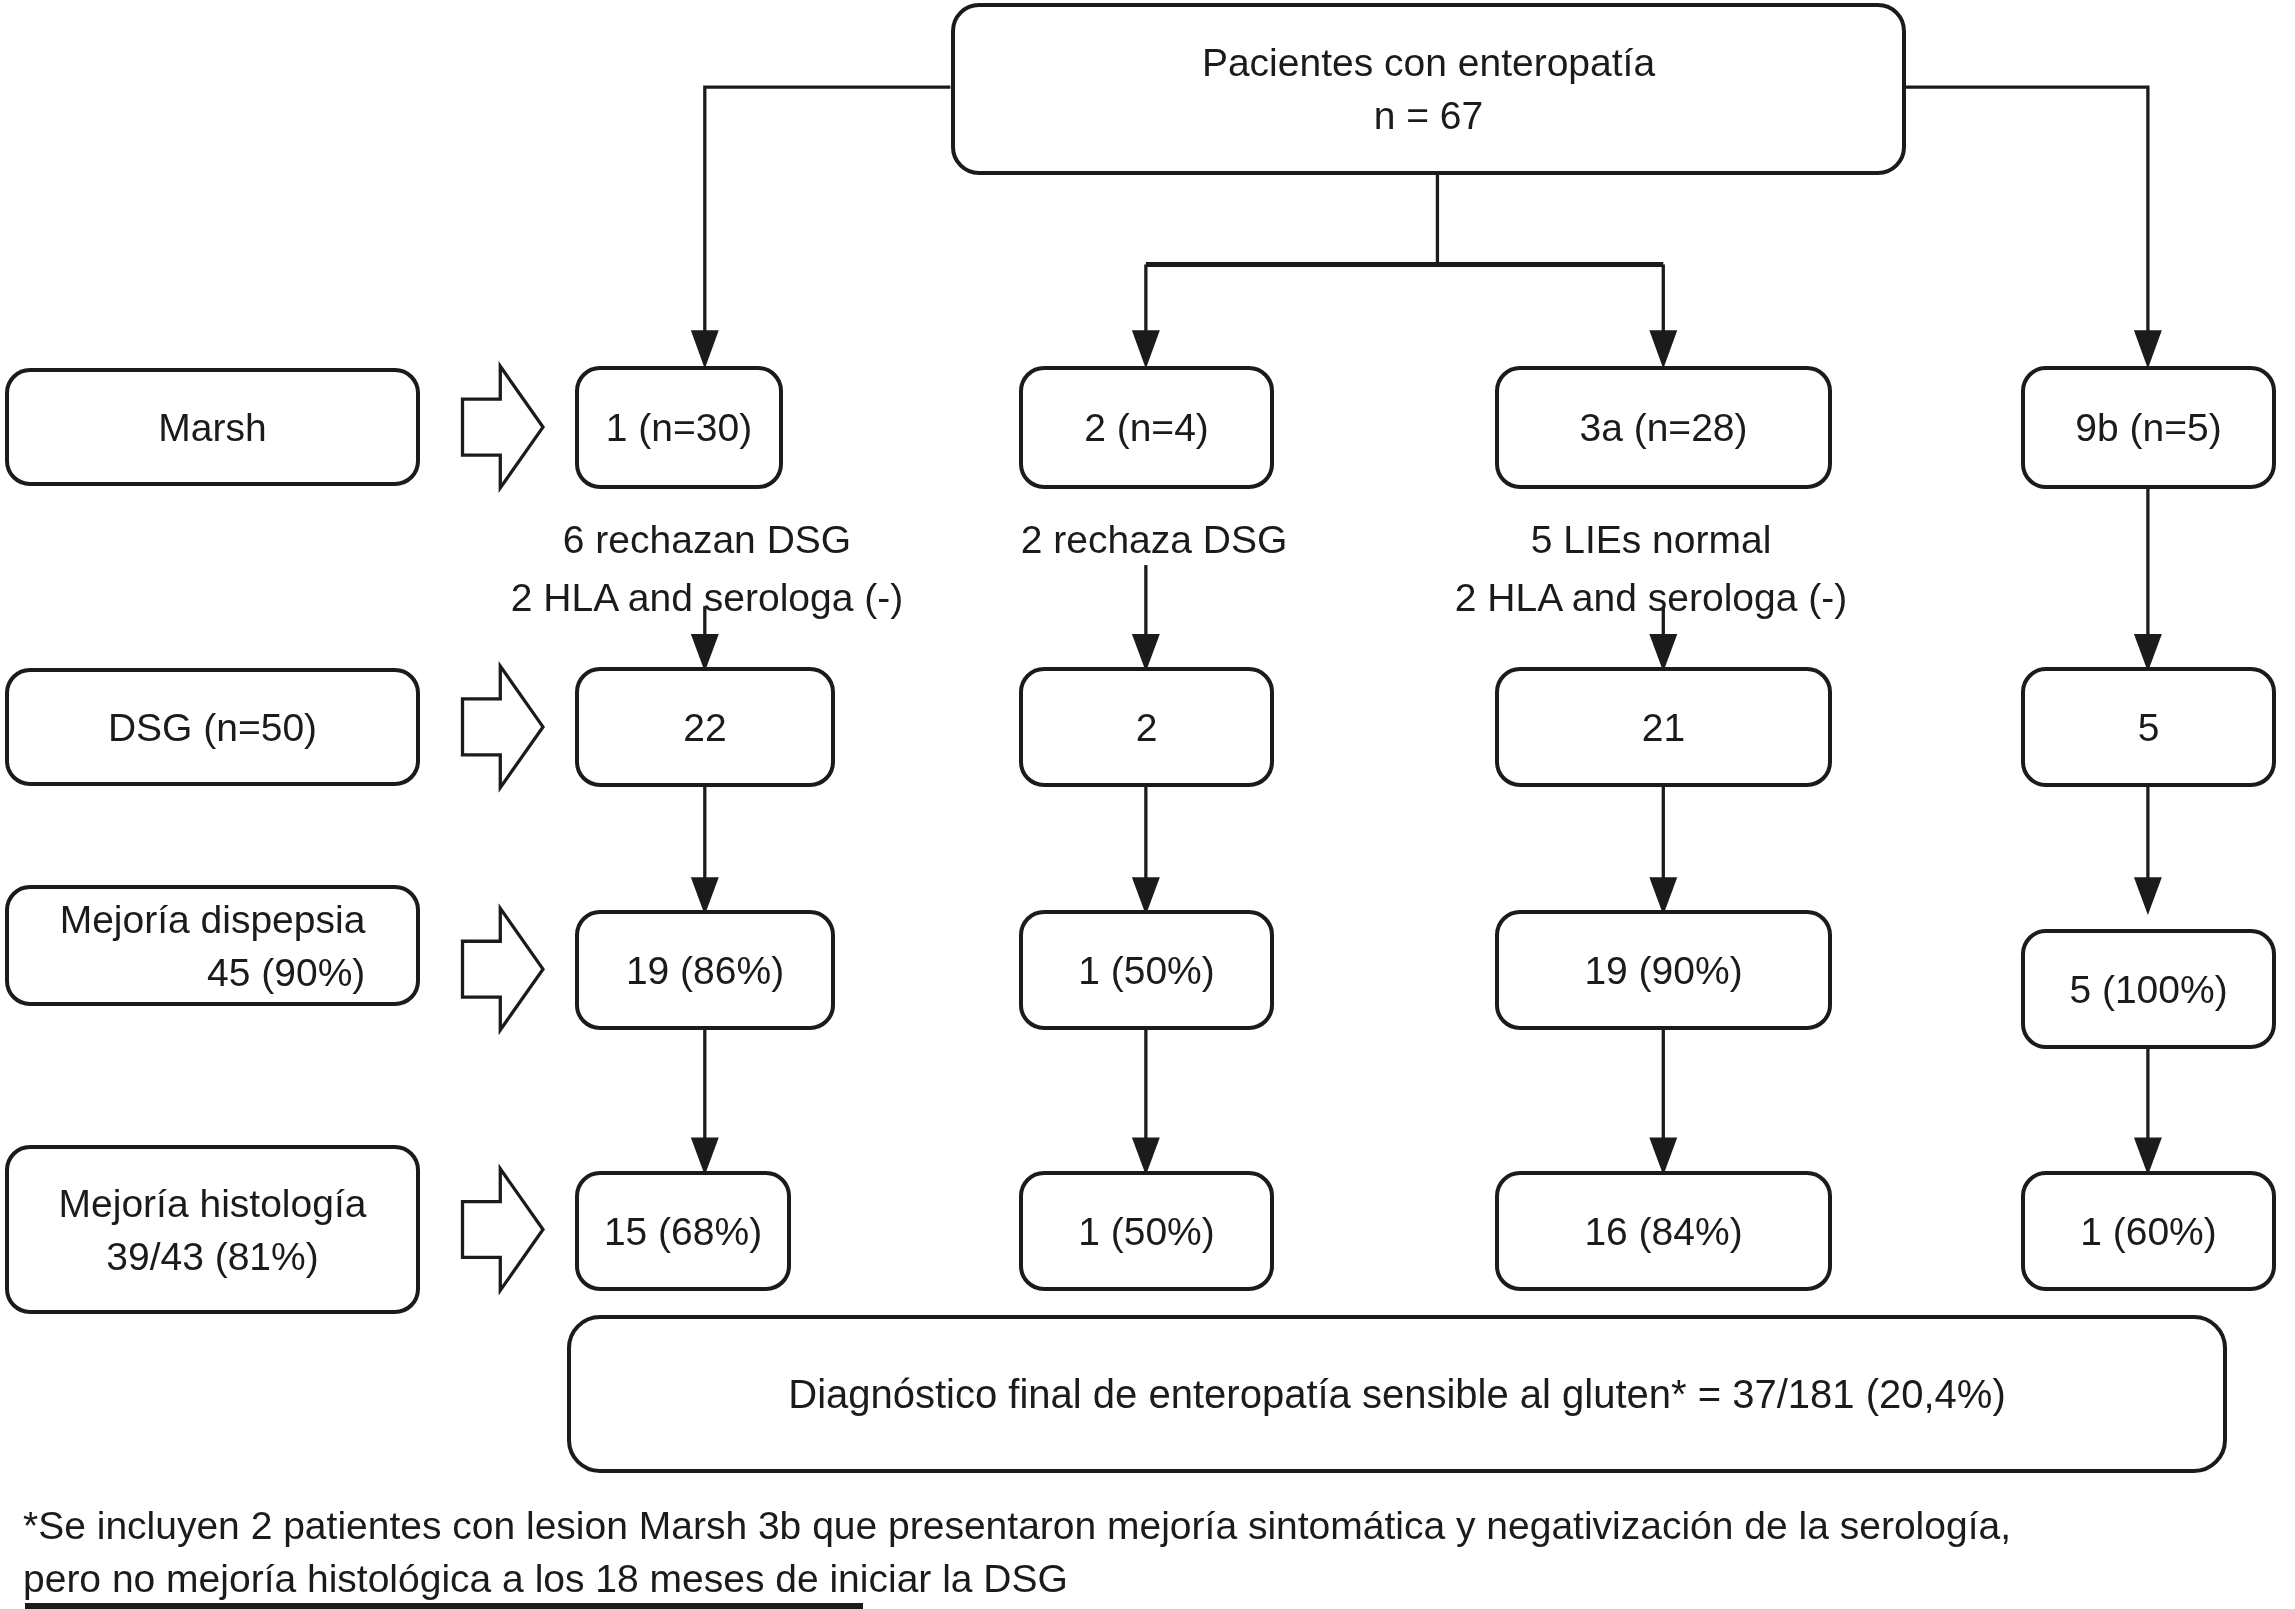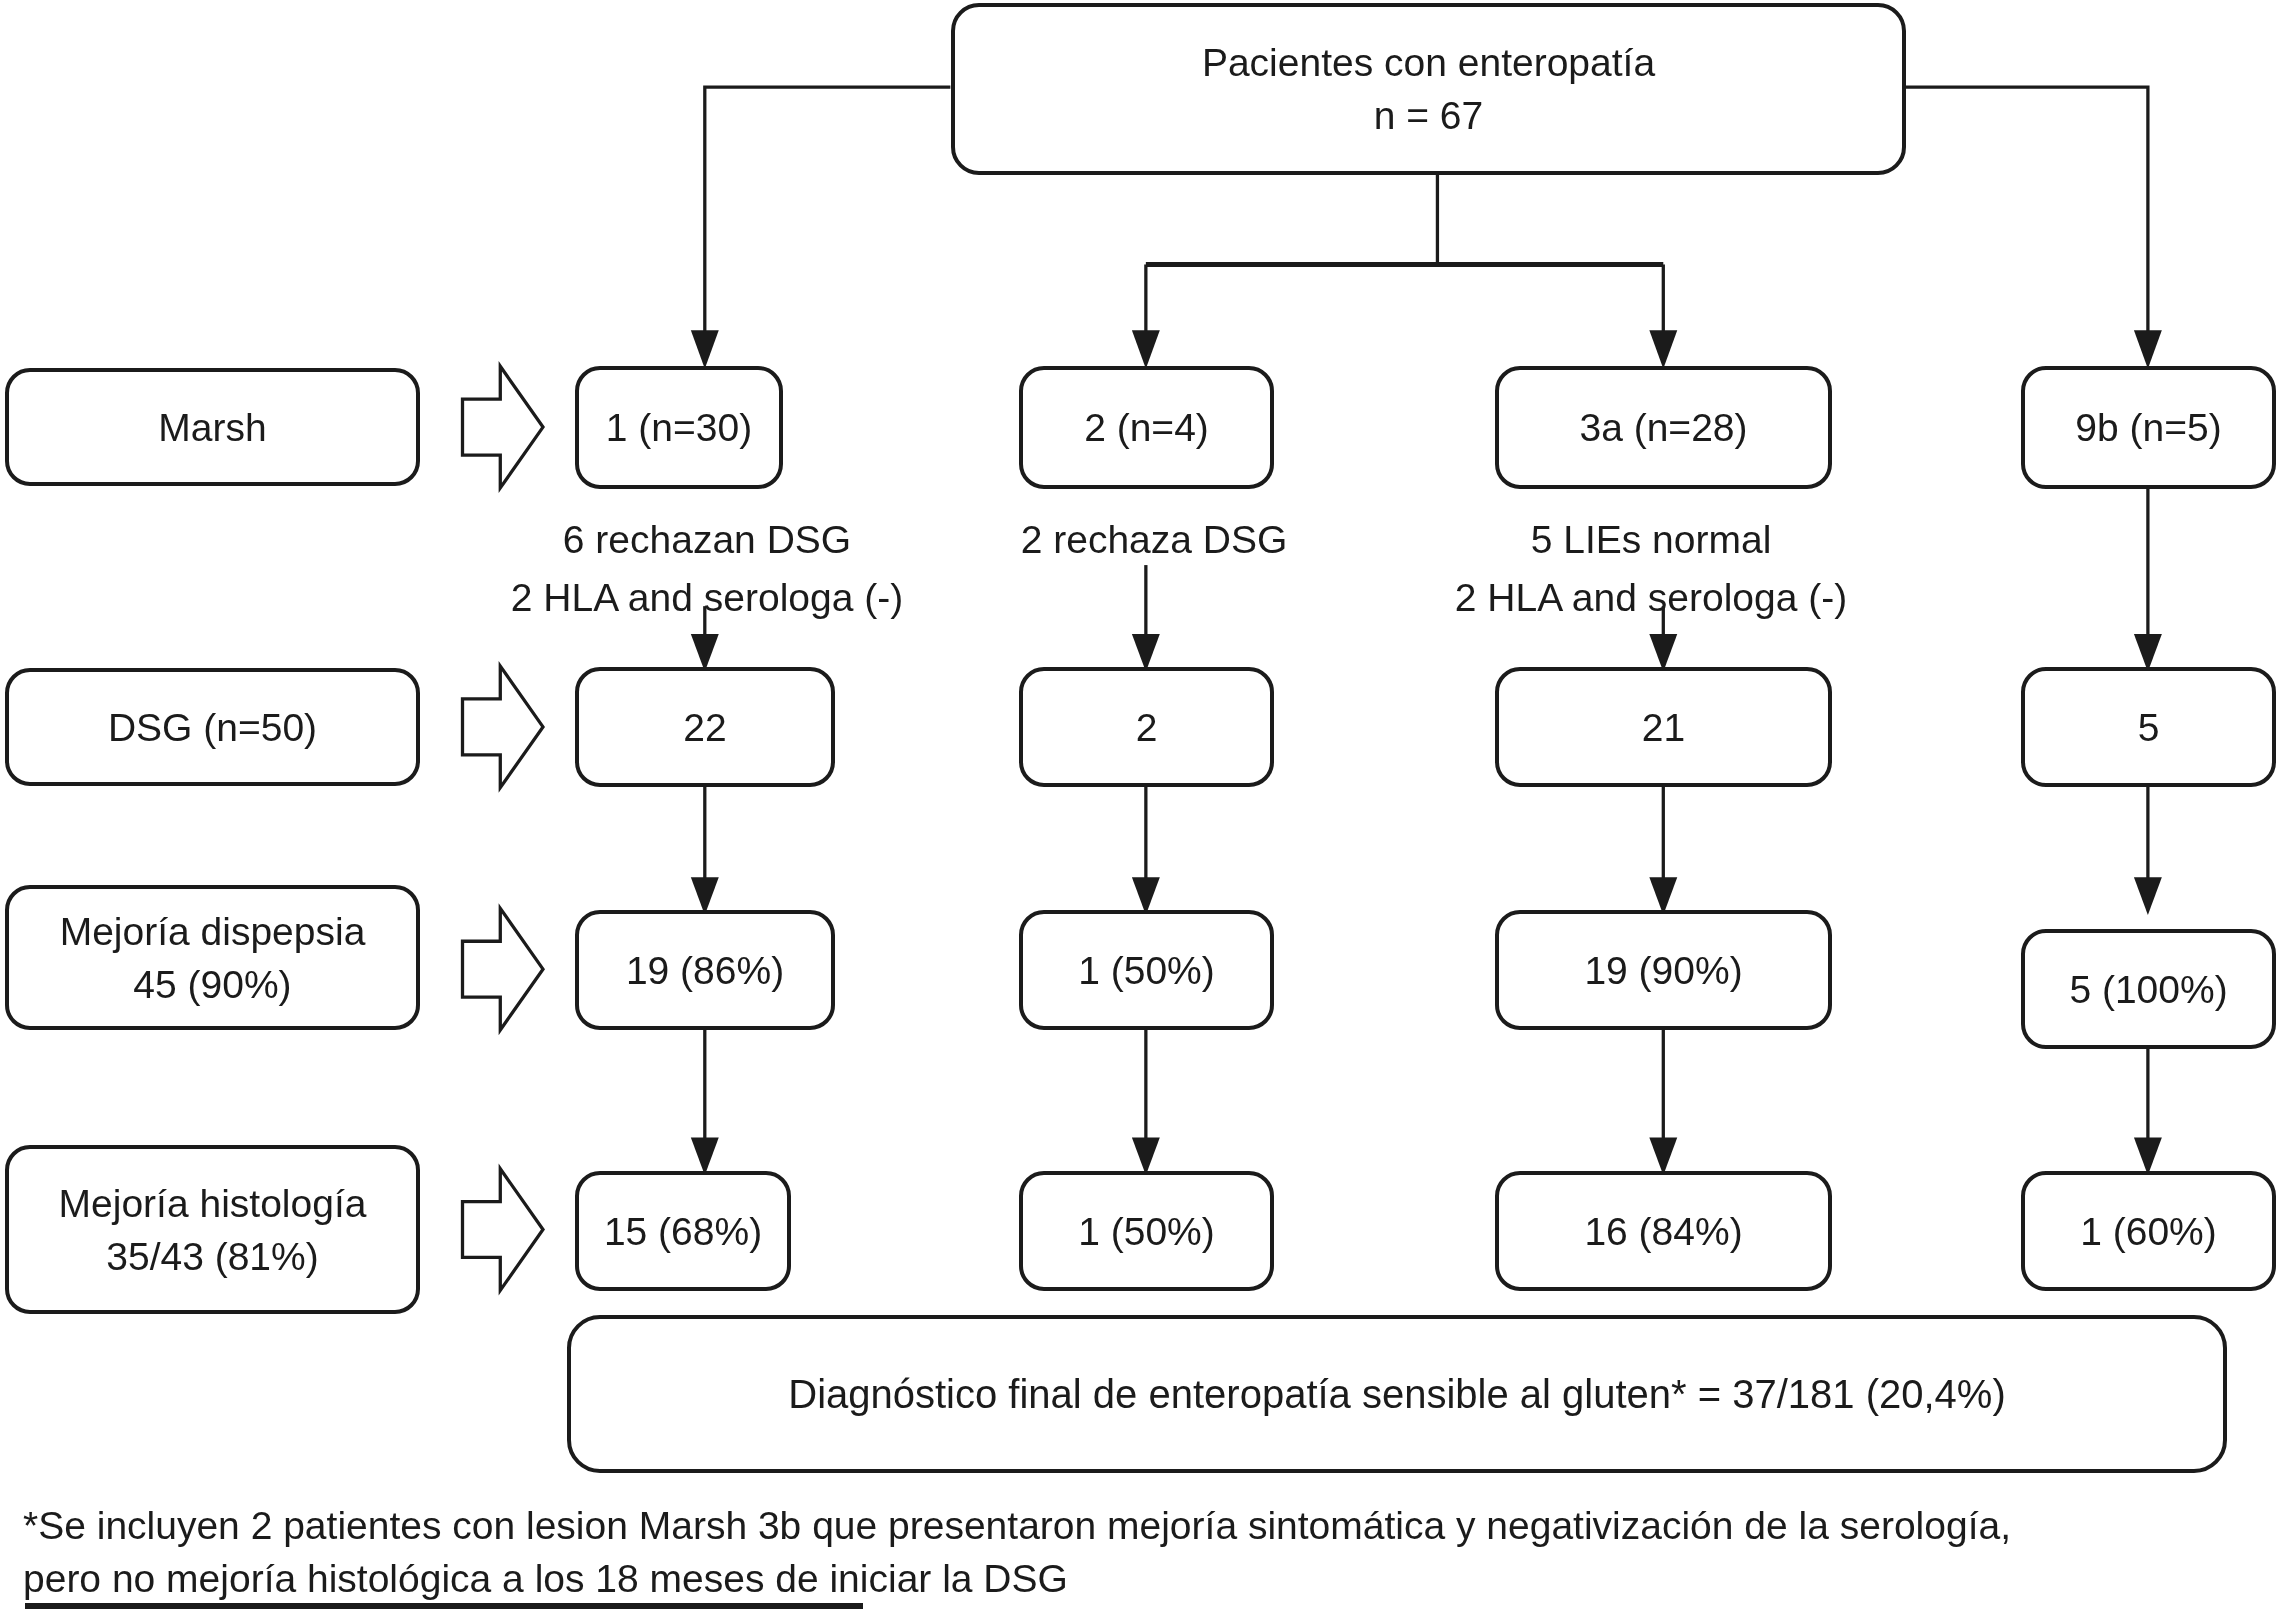--- a/index.html
+++ b/index.html
@@ -78,24 +78,24 @@
     <polygon class="block" points="563,851 609,851 609,811 661,885 609,959 609,919 563,919"></polygon>
     <polygon class="block" points="563,1146 609,1146 609,1106 661,1180 609,1254 609,1214 563,1214"></polygon>
     <polygon class="block" points="563,1463 609,1463 609,1423 661,1497 609,1571 609,1531 563,1531"></polygon>
   </svg>
 
   <div class="node" style="left:951px;top:3.3px;width:955px;height:172px;border-radius:28px;">Pacientes con enteropatía
 n = 67</div>
 
   <div class="label-box" style="left:5px;top:368px;width:415px;height:118px;">Marsh</div>
   <div class="label-box" style="left:5px;top:668px;width:415px;height:118px;">DSG (n=50)</div>
-  <div class="label-box" style="left:5px;top:885px;width:415px;height:145px;">Mejoría dispepsia
+  <div class="label-box" style="left:5px;top:885px;width:415px;height:121px;text-align:right;">Mejoría dispepsia
 45 (90%)</div>
   <div class="label-box" style="left:5px;top:1145px;width:415px;height:169px;">Mejoría histología
-35/43 (81%)</div>
+39/43 (81%)</div>
 
   <div class="node" style="left:575px;top:366px;width:208px;height:123px;">1 (n=30)</div>
   <div class="node" style="left:1019px;top:366px;width:255px;height:123px;">2 (n=4)</div>
   <div class="node" style="left:1495px;top:366px;width:337px;height:123px;">3a (n=28)</div>
   <div class="node" style="left:2021px;top:366px;width:255px;height:123px;">9b (n=5)</div>
 
   <div class="note" style="left:707px;top:511px;width:559px;">6 rechazan DSG
 2 HLA and serologa (-)</div>
   <div class="note" style="left:1154px;top:511px;width:460px;text-align:center;">2 rechaza DSG</div>
   <div class="note" style="left:1651px;top:511px;width:559px;">5 LIEs normal

